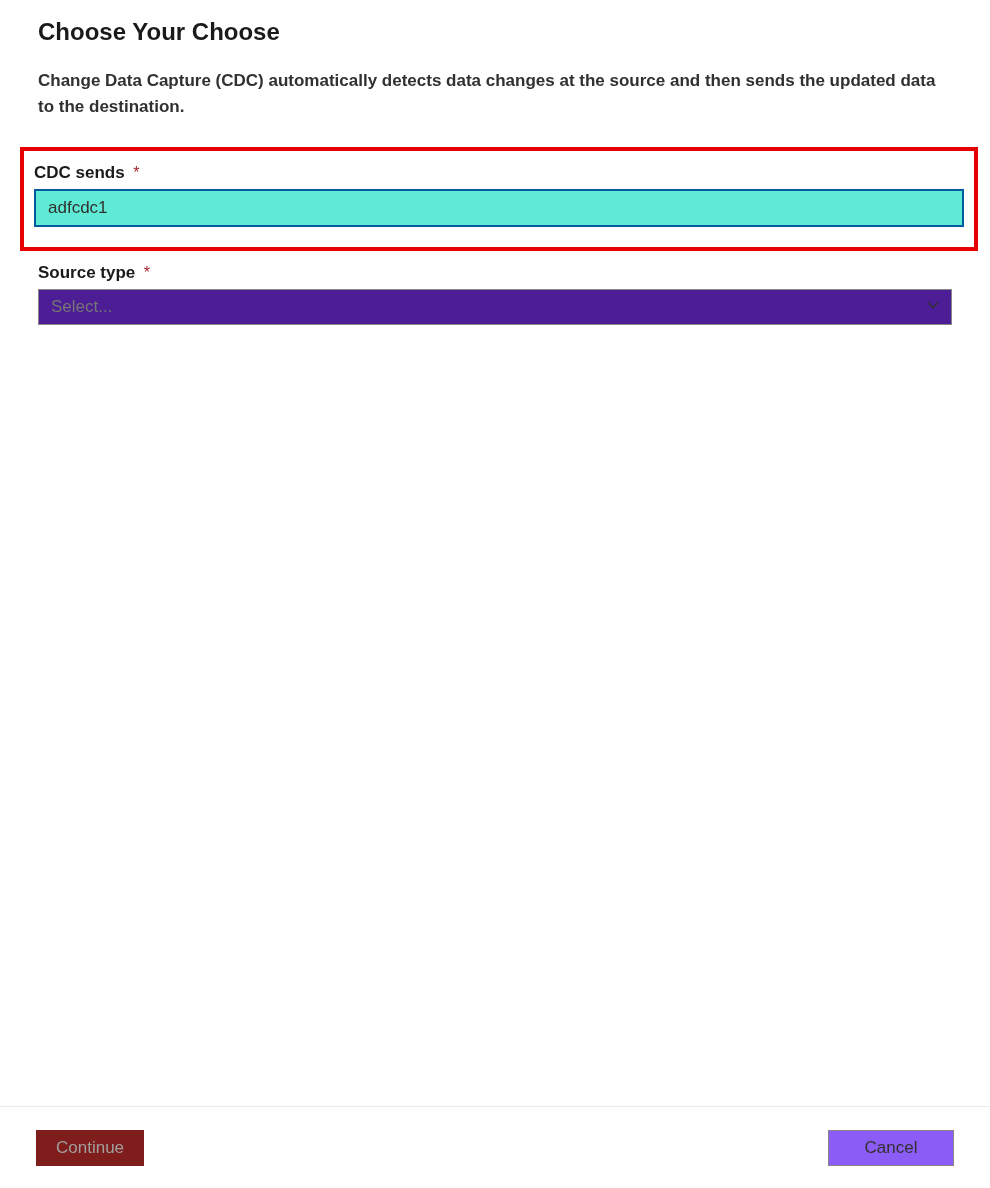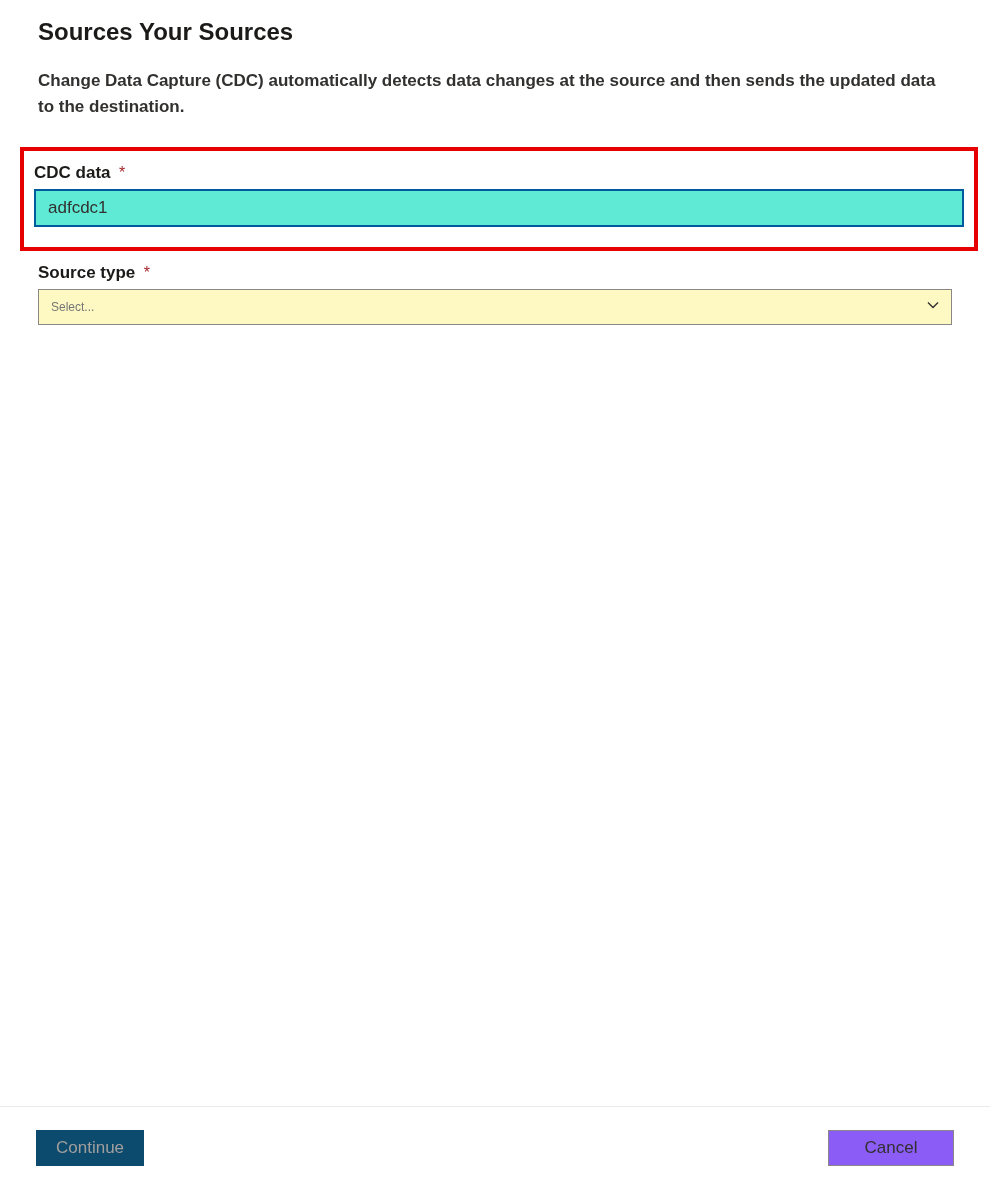--- a/index.html
+++ b/index.html
@@ -68,23 +68,23 @@
       margin-bottom: 8px;
     }
     .select-wrapper {
       position: relative;
       width: 100%;
     }
     .select-input {
       width: 100%;
       height: 36px;
       padding: 6px 36px 6px 12px;
-      font-size: 12px;
+      font-size: 17px;
       border: 1px solid #8a8886;
-      background: #fef9c3;
+      background: #4c1d95;
       color: #8a8886;
       outline: none;
       font-family: inherit;
       appearance: none;
       -webkit-appearance: none;
       cursor: pointer;
     }
     .chevron {
       position: absolute;
       right: 12px;
@@ -114,42 +114,42 @@
     .btn {
       height: 36px;
       padding: 0 20px;
       font-size: 17px;
       font-family: inherit;
       border: none;
       cursor: pointer;
       background: none;
     }
     .btn-continue {
-      background: #0c4a6e;
+      background: #7f1d1d;
       color: #a19f9d;
       cursor: default;
     }
     .btn-cancel {
       border: 1px solid #8a8886;
       background: #8b5cf6;
       color: #323130;
       min-width: 126px;
     }
   </style>
 </head>
 <body>
 
 <div class="content">
-  <h1 class="page-title">Sources Your Sources</h1>
+  <h1 class="page-title">Choose Your Choose</h1>
   <p class="description">Change Data Capture (CDC) automatically detects data changes at the source and then sends the updated data to the destination.</p>
 
   <div class="highlight-box">
     <div class="field-group">
       <label>
-        <span class="field-label">CDC data</span>
+        <span class="field-label">CDC sends</span>
         <span class="required-asterisk">*</span>
       </label>
       <input type="text" class="text-input" value="adfcdc1" style="">
     </div>
   </div>
 
   <div class="field-group source-type-group">
     <label>
       <span class="field-label">Source type</span>
       <span class="required-asterisk">*</span>

